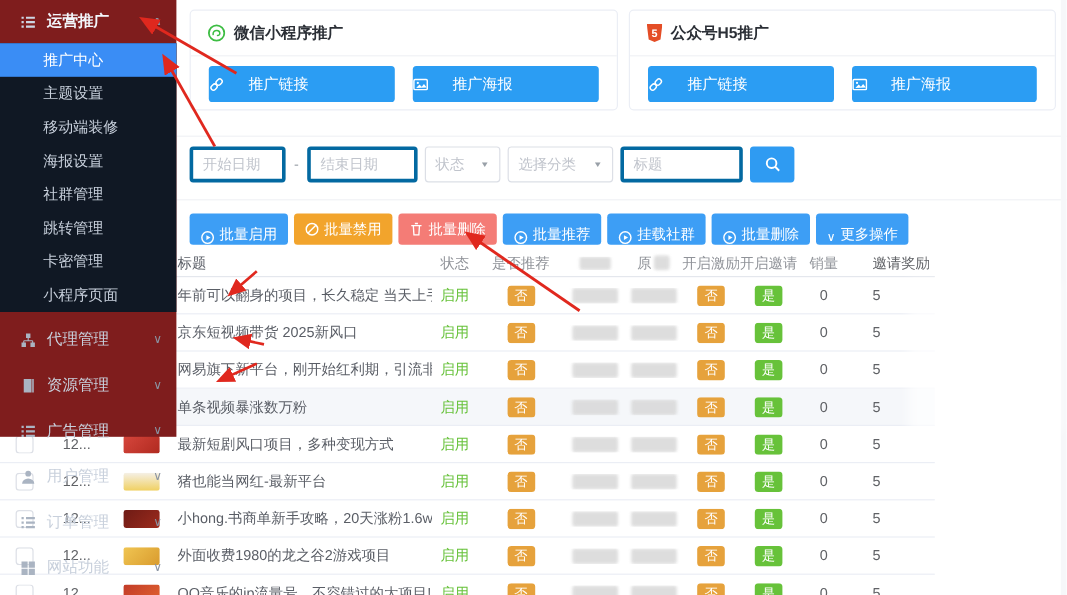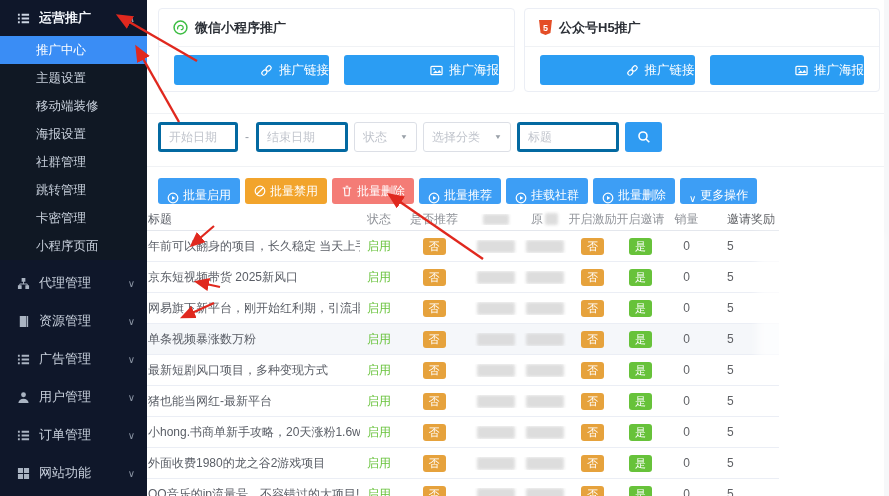--- a/index.html
+++ b/index.html
@@ -1,21 +1,21 @@
 <!DOCTYPE html>
 <html><head>
 <meta charset="utf-8">
 <style>
   * { margin:0; padding:0; box-sizing:border-box; }
   html,body { width:889px; height:496px; overflow:hidden; background:#fff;
     font-family:"Liberation Sans","DejaVu Sans",sans-serif; font-size:12px; color:#5a5e66; }
   .page { position:relative; width:889px; height:496px; overflow:hidden; background:#fff; }
 
   
-  .sidebar { position:absolute; left:0; top:0; width:147px; height:496px; background:#0f172a; z-index:2; }
+  .sidebar { position:absolute; left:0; top:0; width:147px; height:364px; background:#7f1d1d; z-index:2; }
   .side-root { display:flex; align-items:center; height:36px; padding:0 12px 0 17px; color:#f2f5fa; font-weight:bold; cursor:pointer; }
   .side-root .sicon { display:flex; margin-right:9px; color:#cdd6e3; }
   .side-root .slabel { flex:1; font-size:13px; }
   .chev { color:#8a94a3; font-size:10px; }
   .submenu { background:#101824; }
   .sub-item { height:28px; line-height:28px; padding-left:36px; color:#c8d0dc; font-size:12.5px; cursor:pointer; white-space:nowrap; }
   .sub-item.active { background:#3a8df5; color:#fff; }
   .side-section { display:flex; align-items:center; height:38px; padding:0 12px 0 17px; color:#c8d0dc; cursor:pointer; }
   .side-section .sicon { display:flex; margin-right:9px; color:#aab4c2; }
   .side-section .slabel { flex:1; font-size:13px; }
@@ -24,21 +24,21 @@
   
   .main { position:absolute; left:147px; top:0; right:0; bottom:0; background:#fff; }
   .edge-strip { position:absolute; right:0; top:0; bottom:0; width:5px; background:#f6f7f9; }
 
   .promo-card { position:absolute; top:8px; height:84px; background:#fff; border:1px solid #ebeef5; border-radius:4px; }
   .card-1 { left:11px; width:357px; }
   .card-2 { left:377px; width:356px; }
   .card-head { display:flex; align-items:center; gap:7px; height:38px; padding:0 14px; border-bottom:1px solid #f0f2f5; color:#2b2f36; font-weight:bold; font-size:13px; }
   .card-btns { display:flex; gap:15px; padding:8px 15px 0 15px; }
   .cbtn { flex:1; height:30px; border:none; border-radius:3px; background:#2b9df3; color:#fff; font-size:12.5px;
-    display:flex; align-items:center; justify-content:flex-end; gap:6px; cursor:pointer; font-family:Liberation Serif, serif; }
+    display:flex; align-items:center; justify-content:flex-start; gap:20px; cursor:pointer; font-family:Liberation Serif, serif; }
   .html5-badge { width:13px; height:15px; background:#e44d26; clip-path:polygon(0 0,100% 0,88% 86%,50% 100%,12% 86%);
     color:#fff; font-size:9px; font-weight:bold; display:flex; align-items:center; justify-content:center; }
 
   .hdivider { position:absolute; left:0; right:0; border-top:1px solid #f0f2f5; }
   .div-1 { top:113px; } .div-2 { top:166px; }
 
   .filter-row { position:absolute; top:122px; left:11px; display:flex; align-items:center; gap:6px; }
   .f-input { height:30px; border:3px solid #0369a1; border-radius:3px; padding:0 8px; font-size:12px; color:#606266; font-family:inherit; outline:none; }
   .f-input::placeholder { color:#c0c4cc; }
   .in-start { width:80px; } .in-end { width:92px;font-family:Liberation Serif, serif; } .in-title { width:102px; }

